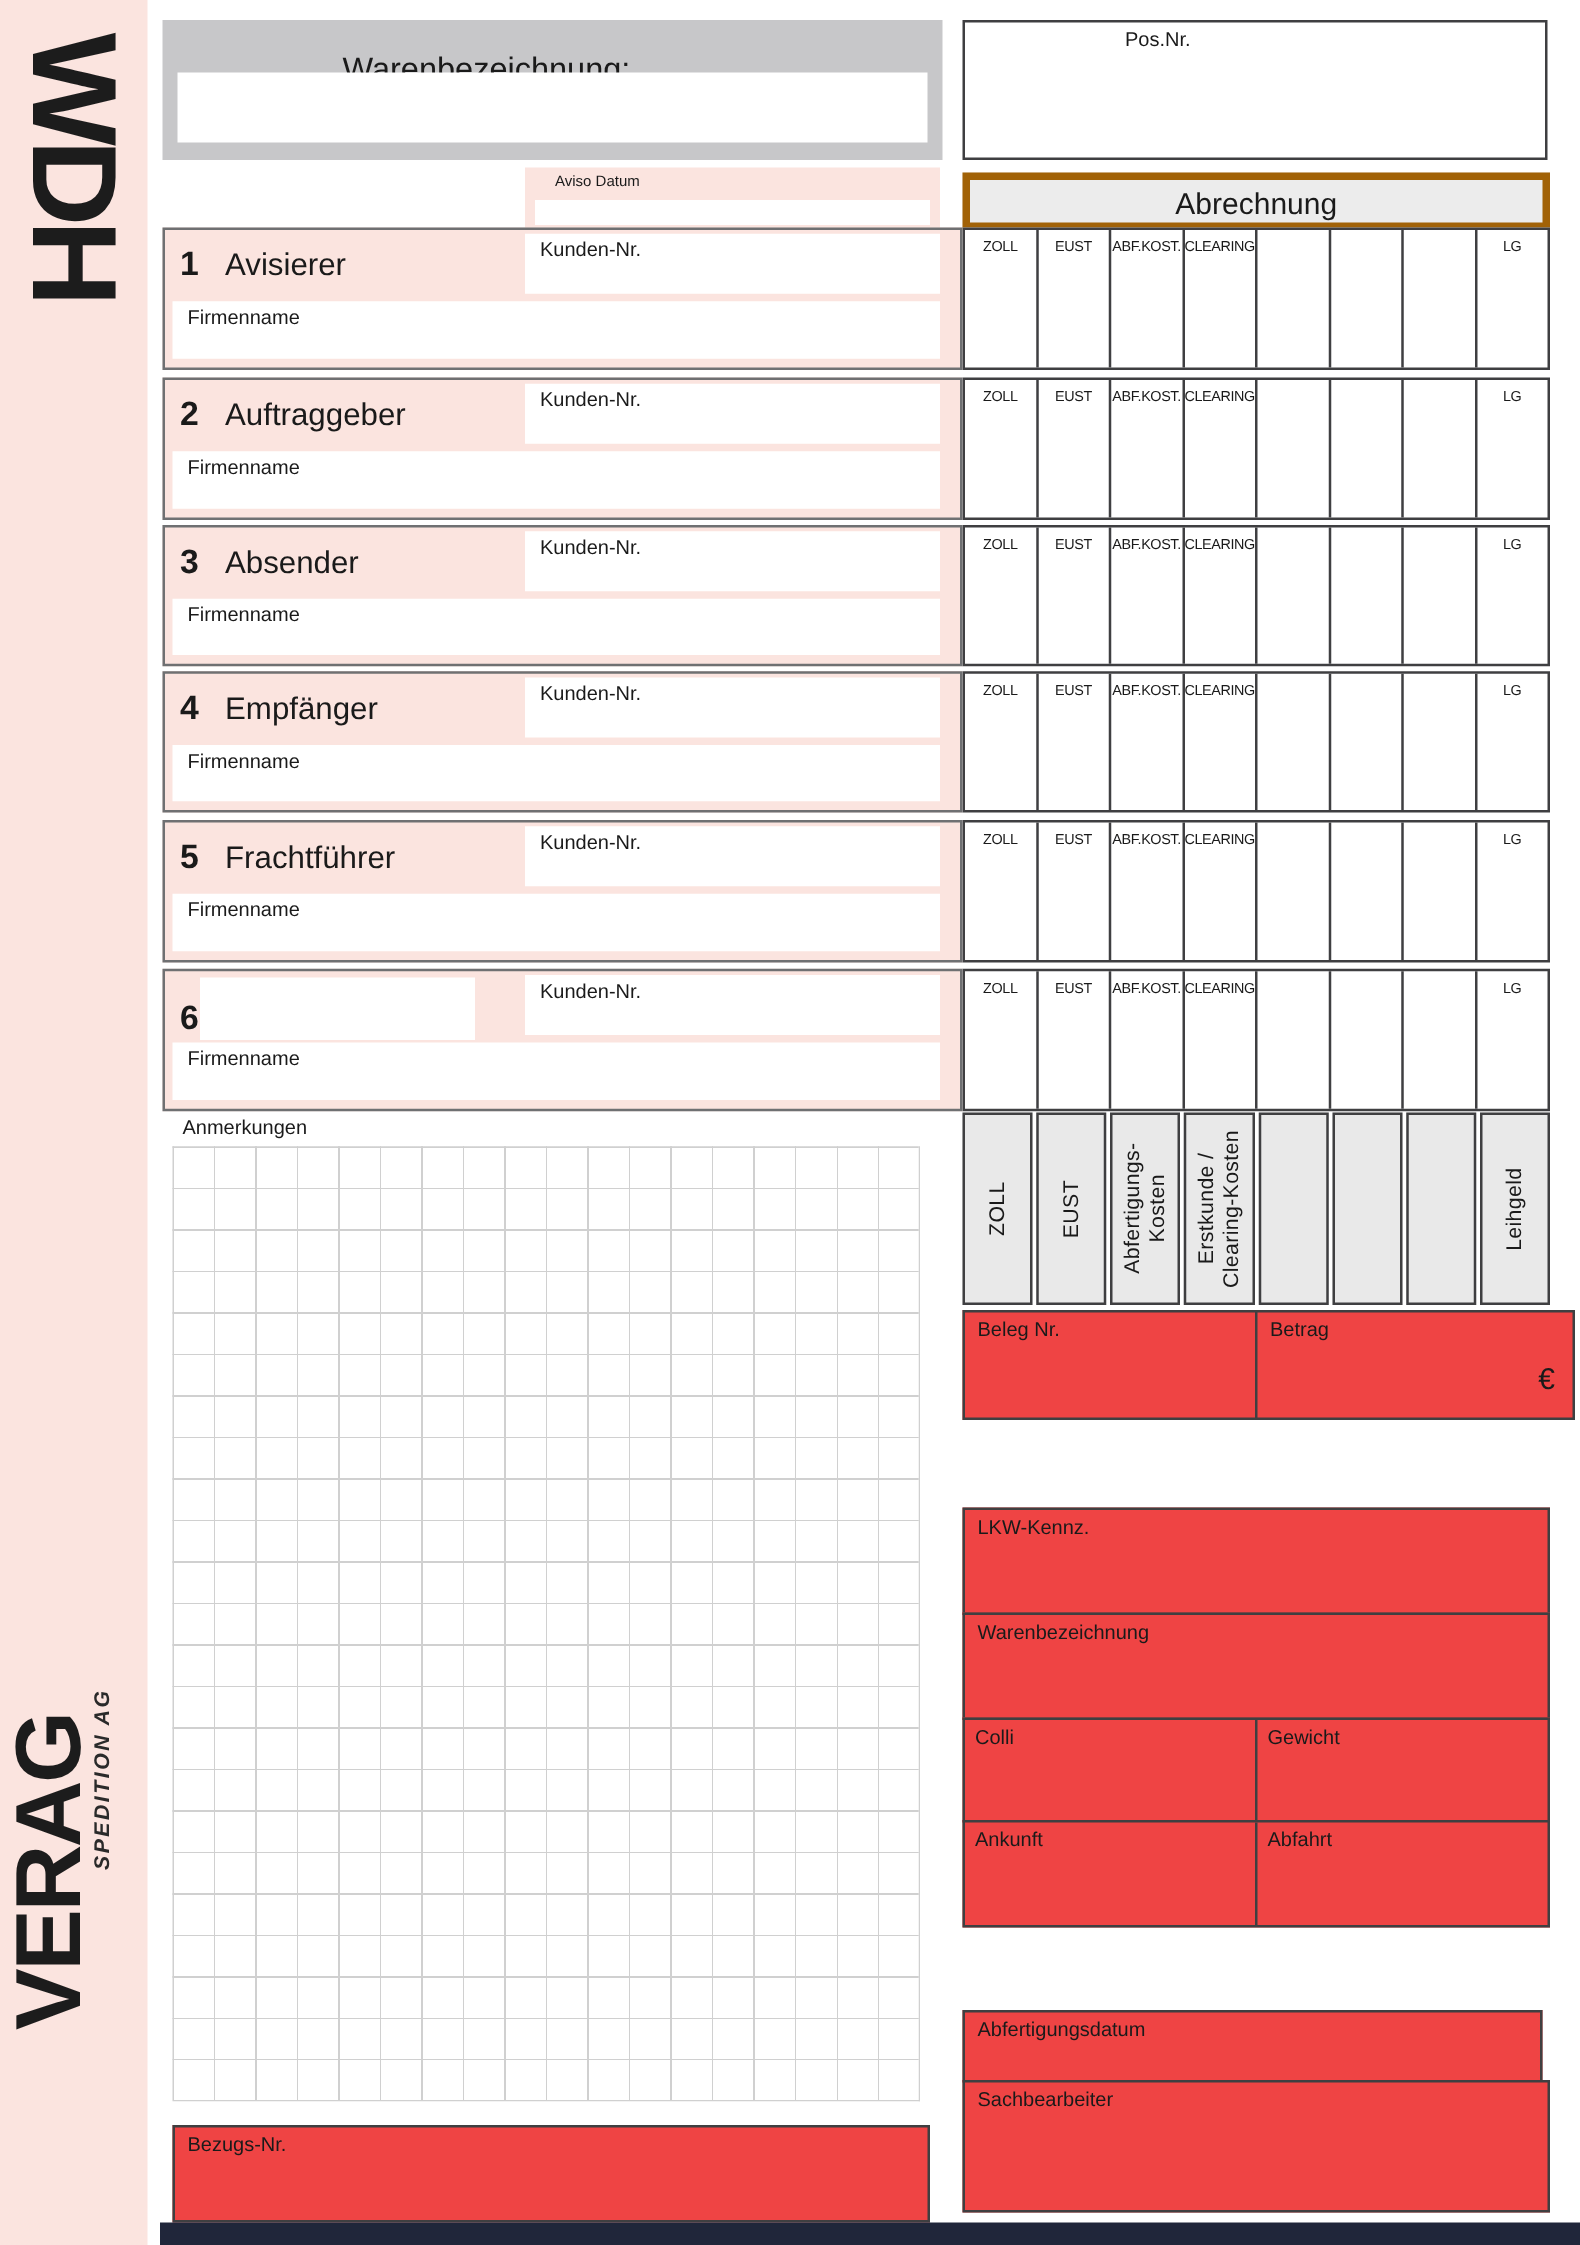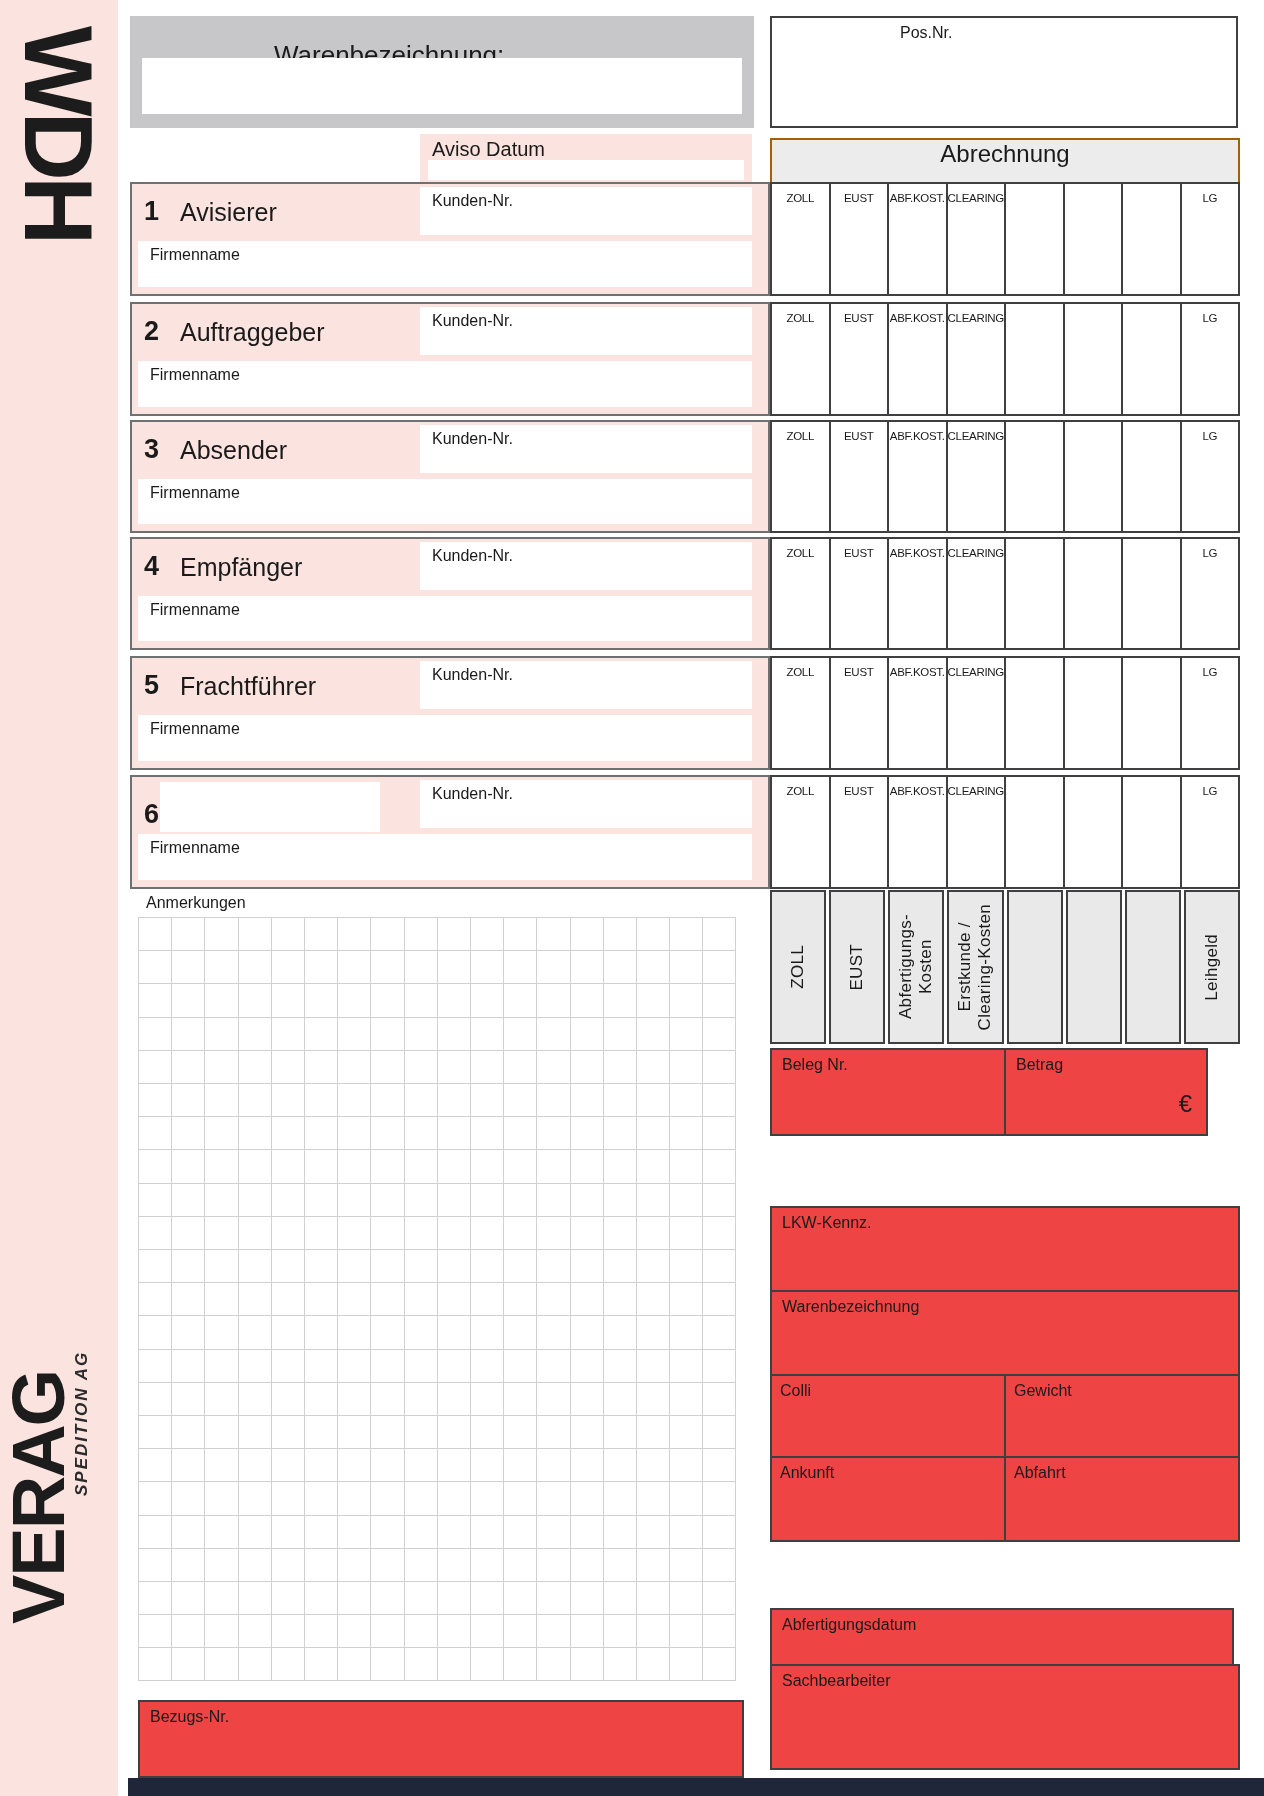--- a/index.html
+++ b/index.html
@@ -22,47 +22,47 @@
   #abf-input{left:142px;top:58px;width:600px;height:56px;background:#fff;}
   #filiale-box{left:770px;top:16px;width:468px;height:112px;background:#fff;border:2px solid #3f3f41;}
   #filiale-cell{left:0;top:0;width:113px;height:100%;border-right:2px solid #3f3f41;position:absolute;box-sizing:border-box;}
   .small-label{font-size:16px;}
   #filiale-label{position:absolute;left:10px;top:6px;}
   #filiale-value{position:absolute;left:8px;top:44px;font-size:42px;font-weight:bold;letter-spacing:-1px;}
   #posnr-label{position:absolute;left:128px;top:6px;}
 
   
   #aviso-box{left:420px;top:134px;width:332px;height:50px;background:#fbe4df;}
-  #aviso-label{position:absolute;left:12px;top:4px;font-size:20px;}
+  #aviso-label{position:absolute;left:24px;top:4px;font-size:12px;}
   #aviso-input{position:absolute;left:8px;top:26px;width:316px;height:20px;background:#fff;}
 
   
   .sec{left:130px;width:640px;background:#fbe4df;border:2px solid #6f7072;}
   .sec .num{position:absolute;left:12px;top:12px;font-size:27px;font-weight:bold;}
   .sec .title{position:absolute;left:48px;top:14px;font-size:25px;}
   .kbox{position:absolute;left:288px;top:3px;width:332px;height:48px;background:#fff;padding:5px 0 0 12px;box-sizing:border-box;}
   .fbox{position:absolute;left:6px;right:16px;top:57px;bottom:7px;background:#fff;padding:5px 0 0 12px;box-sizing:border-box;}
   .lbl{font-size:16px;}
   .t6box{position:absolute;left:28px;top:5px;width:220px;height:50px;background:#fff;}
 
   
-  #acc-header{left:770px;top:138px;width:470px;height:46px;background:#ececec;border:2px solid #a16207;
-      display:flex;align-items:flex-start;justify-content:center;font-size:24px;}
+  #acc-header{left:770px;top:138px;width:470px;height:46px;background:#ececec;border:6px solid #a16207;
+      display:flex;align-items:flex-end;justify-content:center;font-size:24px;}
   .arow{left:770px;width:470px;background:#fff;border:2px solid #3f3f41;display:flex;}
   .acell{flex:1;border-left:2px solid #3f3f41;text-align:center;padding-top:4px;}
   .acell:first-child{border-left:none;}
   .acell span{font-size:11.5px;letter-spacing:-0.3px;}
   #rot-row{left:770px;top:890px;width:470px;height:154px;display:flex;gap:3px;}
   .rcell{flex:1;background:#e9e9e9;border:2px solid #3f3f41;box-sizing:border-box;
       display:flex;align-items:center;justify-content:center;}
   .rcell span{writing-mode:vertical-rl;transform:rotate(180deg);font-size:17px;line-height:1.2;
       white-space:pre-line;text-align:center;letter-spacing:0.3px;}
   .wbox{background:#ef4444;border:2px solid #3f3f41;font-size:16px;padding:6px 10px;}
   #beleg-box{left:770px;top:1048px;width:236px;height:88px;}
-  #betrag-box{left:1004px;top:1048px;width:204px;height:88px;}
+  #betrag-box{left:1004px;top:1048px;width:256px;height:88px;}
   #euro{position:absolute;right:14px;bottom:16px;font-size:24px;}
 
   
   #anm-label{left:146px;top:894px;font-size:16px;}
   #anm-grid{left:138px;top:917px;width:598px;height:764px;background:#fff;
       border-right:1px solid #d0d0d0;border-bottom:1px solid #d0d0d0;
       background-image:
         repeating-linear-gradient(to right,#d0d0d0,#d0d0d0 1px,transparent 1px,transparent 33.2px),
         repeating-linear-gradient(to bottom,#d0d0d0,#d0d0d0 1px,transparent 1px,transparent 33.2px);}
 

